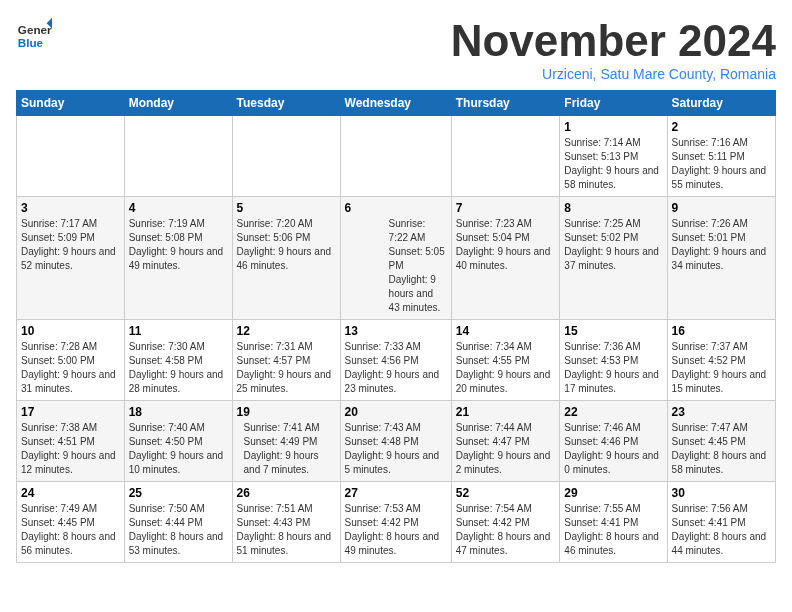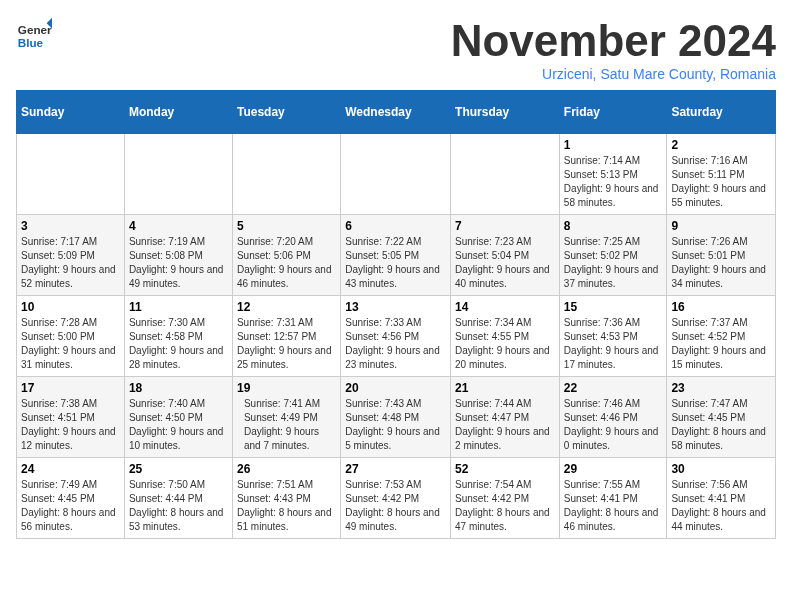--- a/index.html
+++ b/index.html
@@ -38,21 +38,21 @@
       color: #3b82f6;
     }
     table {
       width: 100%;
       border-collapse: collapse;
       font-size: 10.5px;
     }
     thead tr th {
       background: #1a6bb5;
       color: #fff;
-      padding: 14px 4px;
+      padding: 5px 4px;
       text-align: left;
       font-size: 12px;
       font-weight: bold;
       border: 1px solid #1a6bb5;
     }
     tbody tr td {
       border: 1px solid #ccc;
       vertical-align: top;
       padding: 4px;
       width: 113px;
@@ -140,21 +140,21 @@
 Daylight: 9 hours and 49 minutes.</div>
         </td>
         <td>
           <span class="day-num">5</span>
           <div class="day-info" style="white-space: pre-line;">Sunrise: 7:20 AM
 Sunset: 5:06 PM
 Daylight: 9 hours and 46 minutes.</div>
         </td>
         <td>
           <span class="day-num">6</span>
-          <div class="day-info" style="white-space: pre-line;">Sunrise: 7:22 AM
+          <div class="day-info" style="white-space: pre-line; margin-left: 44px;">Sunrise: 7:22 AM
 Sunset: 5:05 PM
 Daylight: 9 hours and 43 minutes.</div>
         </td>
         <td>
           <span class="day-num">7</span>
           <div class="day-info" style="white-space: pre-line;">Sunrise: 7:23 AM
 Sunset: 5:04 PM
 Daylight: 9 hours and 40 minutes.</div>
         </td>
         <td>
@@ -179,21 +179,21 @@
         </td>
         <td>
           <span class="day-num">11</span>
           <div class="day-info" style="white-space: pre-line;">Sunrise: 7:30 AM
 Sunset: 4:58 PM
 Daylight: 9 hours and 28 minutes.</div>
         </td>
         <td>
           <span class="day-num">12</span>
           <div class="day-info" style="white-space: pre-line;">Sunrise: 7:31 AM
-Sunset: 12:57 PM
+Sunset: 4:57 PM
 Daylight: 9 hours and 25 minutes.</div>
         </td>
         <td>
           <span class="day-num">13</span>
           <div class="day-info" style="white-space: pre-line;">Sunrise: 7:33 AM
 Sunset: 4:56 PM
 Daylight: 9 hours and 23 minutes.</div>
         </td>
         <td>
           <span class="day-num">14</span>

